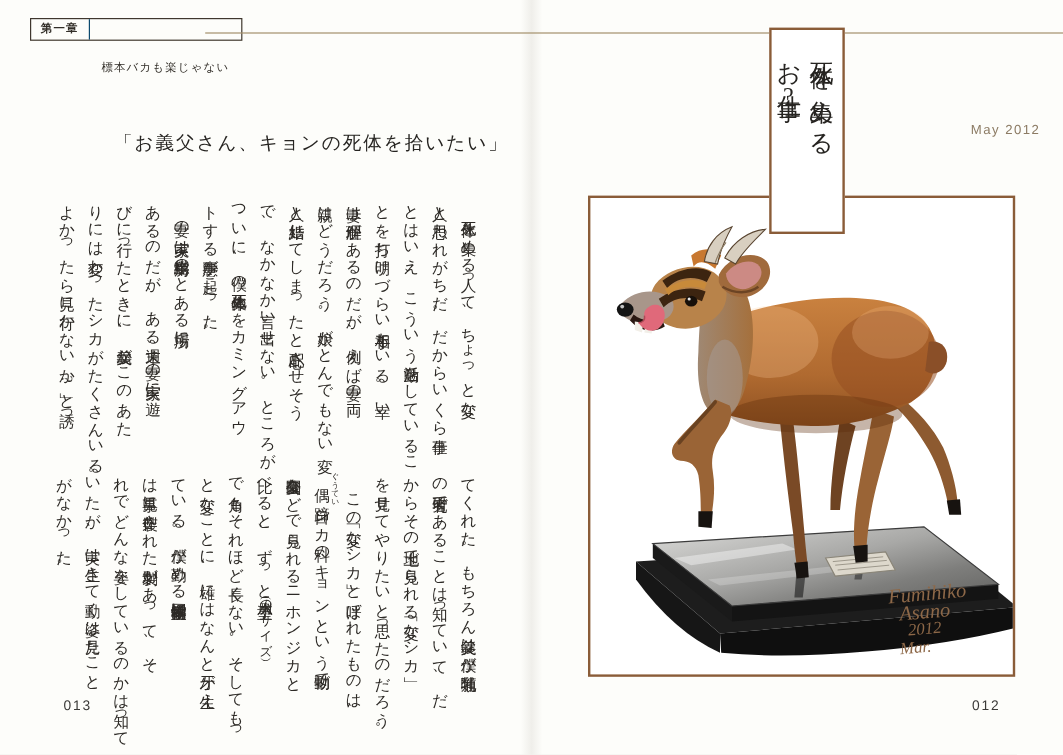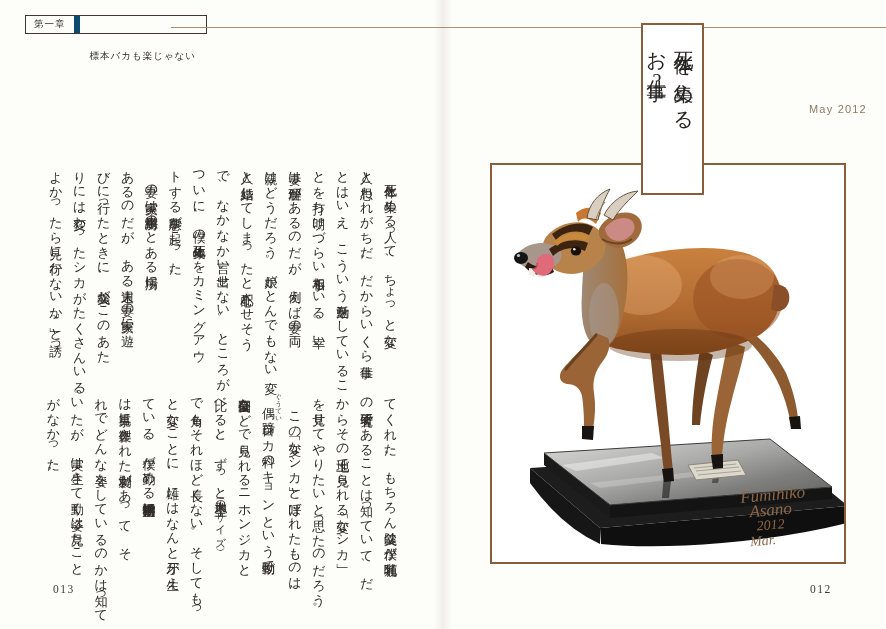--- a/index.html
+++ b/index.html
@@ -4,21 +4,21 @@
 <style>
   html,body{margin:0;padding:0;}
   body{background:#e9e7e2;font-family:"Liberation Serif",serif;}
   .spread{position:relative;width:886px;height:629px;background:#fdfdfa;overflow:hidden;}
   .gutter{position:absolute;left:434px;top:0;width:18px;height:629px;
     background:linear-gradient(to right,rgba(120,110,95,0) 0%,rgba(120,110,95,.10) 50%,rgba(120,110,95,0) 100%);}
   
   .header-box{position:absolute;left:25px;top:15px;height:17px;display:flex;align-items:stretch;
     border:1.5px solid #3f372e;background:#fdfdfa;font-family:"Liberation Serif",serif;
     font-size:9.5px;color:#322e28;letter-spacing:1px;}
-  .header-box .chapter{display:flex;align-items:center;padding:0 8px;border-right:6px solid #0c4a6e;font-weight:normal;}
+  .header-box .chapter{display:flex;align-items:center;padding:0 8px;border-right:1px solid #0c4a6e;font-weight:bold;}
   .header-box .htitle{display:flex;align-items:center;padding:0 10px;margin-top:40px;}
   .hrule{position:absolute;top:27px;height:1px;background:#a5916c;}
   .hrule.seg1{left:171px;width:470px;}
   .hrule.seg2{left:704px;width:182px;}
   
   .title-box{position:absolute;left:641px;top:23px;width:63px;height:172px;background:#fff;
     border:2px solid #8a5c38;box-sizing:border-box;z-index:5;
     writing-mode:vertical-rl;text-orientation:upright;
     font-size:20px;line-height:27px;letter-spacing:3px;color:#262421;
     padding:11px 5px 0 0;}
@@ -40,38 +40,39 @@
   
   .tier{position:absolute;left:42px;width:360px;height:226px;
     writing-mode:vertical-rl;text-orientation:mixed;
     font-size:13px;line-height:23.9px;letter-spacing:.2px;color:#2d2a26;}
   .tier.upper{top:162px;}
   .tier.lower{top:389px;}
   .vcol{white-space:nowrap;}
   .vcol rt{font-size:6.5px;letter-spacing:0;color:#2d2a26;}
   .small-paren{font-size:10.5px;letter-spacing:0;}
   
-  .pagenum{position:absolute;top:583px;font-family:Liberation Serif, serif;
+  .pagenum{position:absolute;top:583px;font-family:Liberation Sans, sans-serif;
     font-size:11.5px;letter-spacing:1.5px;color:#3b3a38;text-align:right;}
   .pagenum.left{left:53px;}
   .pagenum.right{left:810px;}
 </style>
 </head>
 <body>
 
 <div class="spread">
   <div class="gutter"></div>
 
   <div class="header-box">
     <span class="chapter">第一章</span>
     <span class="htitle">標本バカも楽じゃない</span>
   </div>
   <div class="hrule seg1"></div>
   <div class="hrule seg2"></div>
 
+  <div class="intro2">「お義父さん、キョンの死体を拾いたい」</div>
 
   <div class="tier upper">
     <div class="vcol">　死体を集める人って、ちょっと変な</div>
     <div class="vcol">人と思われがちだ。だからいくら仕事</div>
     <div class="vcol">とはいえ、こういう活動をしているこ</div>
     <div class="vcol">とを打ち明けづらい相手もいる。幸い</div>
     <div class="vcol">妻は理解があるのだが、例えば妻の両</div>
     <div class="vcol">親はどうだろう。娘がとんでもない変</div>
     <div class="vcol">人と結婚してしまったと心配させそう</div>
     <div class="vcol">で、なかなか言い出せない。ところが</div>

